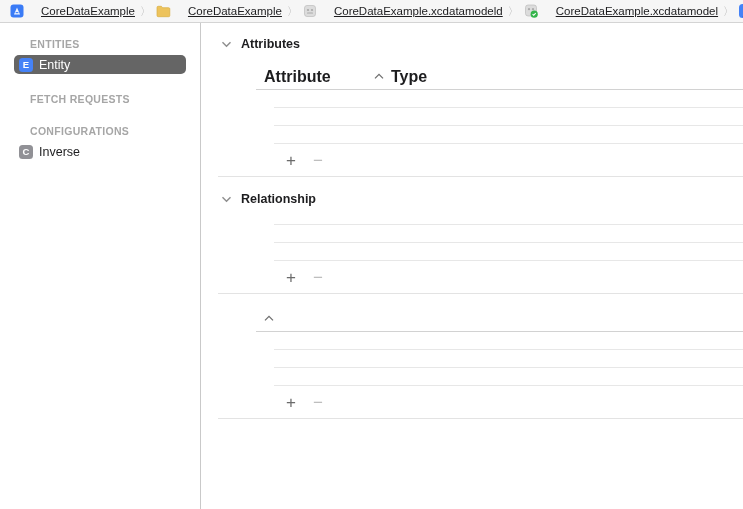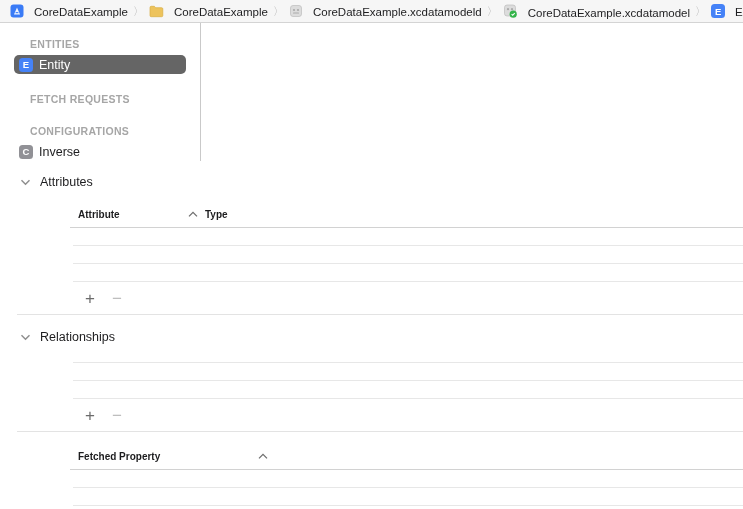--- a/index.html
+++ b/index.html
@@ -2,45 +2,45 @@
 <html><head>
 <meta charset="utf-8">
 <style>
   * { margin:0; padding:0; box-sizing:border-box; }
   html,body { width:743px; height:509px; overflow:hidden; background:#fff;
               font-family:"Liberation Sans", sans-serif; color:#1d1d1f; }
 
   
   .jumpbar { height:23px; background:#f6f6f6; border-bottom:1px solid #d4d4d4;
              display:flex; align-items:center; padding-left:10px; font-size:11.5px; }
-  .crumb { display:flex; align-items:flex-end; gap:10px; cursor:default; }
+  .crumb { display:flex; align-items:center; gap:17px; cursor:default;text-decoration:underline; }
   .crumb-sep { color:#b9b9b9; font-size:11px; margin:0 5px; }
   .badge { width:14px; height:14px; border-radius:3.5px; color:#fff; font-size:9.5px;
            font-weight:700; display:flex; align-items:center; justify-content:center; }
   .badge-blue { background:#4582f7; }
   .badge-gray { background:#919196; }
 
   
-  .content { display:flex; height:486px;flex-direction:column; }
+  .content { display:flex; height:486px; }
   .sidebar { width:201px; border-right:1px solid #c9c9c9; padding-top:14px; flex:none; }
   .sb-header { padding-left:30px; font-size:10.5px; font-weight:600; color:#a6a6a6;
                letter-spacing:0.3px; height:14px; line-height:14px; }
   .sb-item { margin:4px 14px 0 14px; height:19px; border-radius:5px; display:flex;
              align-items:center; padding-left:5px; gap:6px; font-size:12.5px; }
   .sb-item.selected { background:#656565; color:#fff; }
   .sb-spacer { height:18px; }
 
   
   .main { flex:1; padding-top:13px; }
   .sec-title { margin-left:20px; height:16px; display:flex; align-items:center; gap:9px;
-               font-size:12.5px; font-weight:400; }
+               font-size:12.5px; font-weight:700; }
   .sec-title + * { }
-  .tbl-header { margin-left:70px; margin-top:12px; height:26px; display:flex;
+  .tbl-header { margin-left:55px; margin-top:12px; height:26px; display:flex;
                 align-items:center; border-bottom:1px solid #d2d2d2; padding-left:8px;
-                font-size:10px; }
+                font-size:16px; }
   .col-name { font-weight:700; width:110px; }
   .sec-fetched .col-name { width:180px; }
   .col-caret { width:17px; display:flex; align-items:center; }
   .col-2 { width:116px; font-weight:700; }
   .col-3 { flex:1; font-weight:400; }
   .tbl-row { margin-left:73px; height:18px; border-bottom:1px solid #e7e7e7; }
   .btn-row { margin-left:81px; height:32px; display:flex; align-items:center; gap:9px; }
   .tbl-btn { border:none; background:none; font-size:17px; line-height:17px;
              color:#6b6b6b; width:18px; text-align:center; padding:0; cursor:default;
              font-family:"Liberation Sans", sans-serif; }
@@ -137,33 +137,32 @@
     <div class="btn-row">
       <button class="tbl-btn">+</button>
       <button class="tbl-btn disabled">−</button>
     </div>
     <div class="sec-sep"></div>
 
     <div class="sec-title sec-gap">
       <svg width="11" height="7" viewBox="0 0 11 7">
           <path d="M1.5 1.2 L5.5 5.3 L9.5 1.2" stroke="#8e8e8e" stroke-width="1.4" fill="none"></path>
         </svg>
-      <span>Relationships</span>
+      <span>Relationship</span>
     </div>
     <div class="tbl-row"></div>
     <div class="tbl-row"></div>
     <div class="tbl-row"></div>
     <div class="btn-row">
       <button class="tbl-btn">+</button>
       <button class="tbl-btn disabled">−</button>
     </div>
     <div class="sec-sep"></div>
 
     <div class="tbl-header sec-fetched">
-      <span class="col-name">Fetched Property</span>
       <span class="col-caret">
           <svg width="10" height="7" viewBox="0 0 10 7">
             <path d="M1 5.4 L5 1.4 L9 5.4" stroke="#6e6e6e" stroke-width="1.3" fill="none"></path>
           </svg>
         </span>
       <span class="col-3"></span>
     </div>
     <div class="tbl-row"></div>
     <div class="tbl-row"></div>
     <div class="tbl-row"></div>

